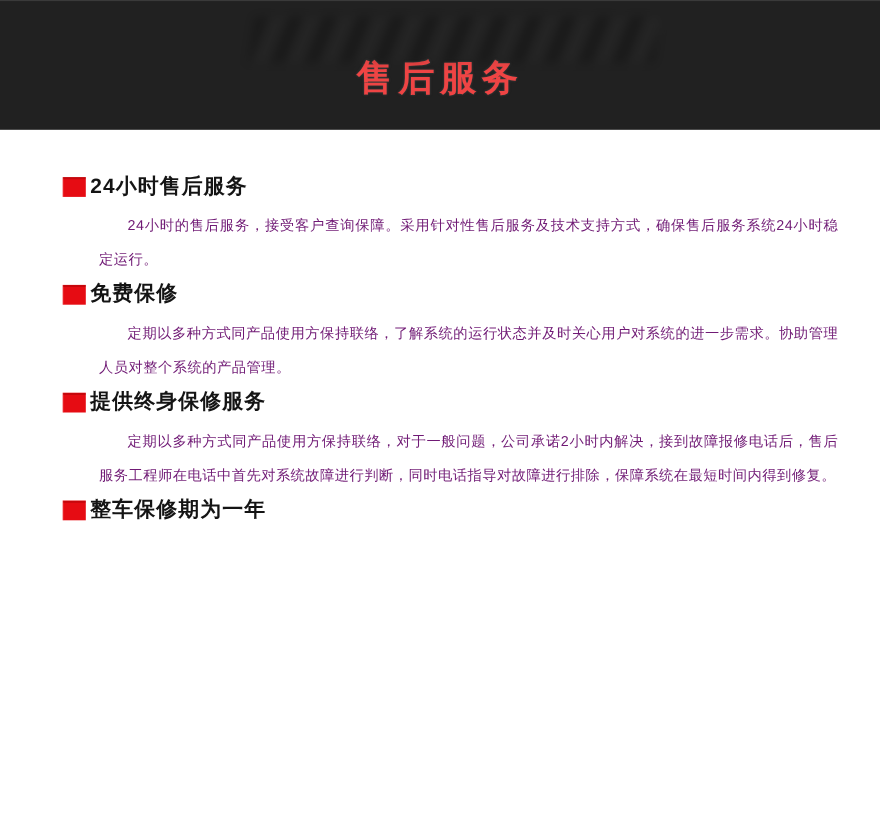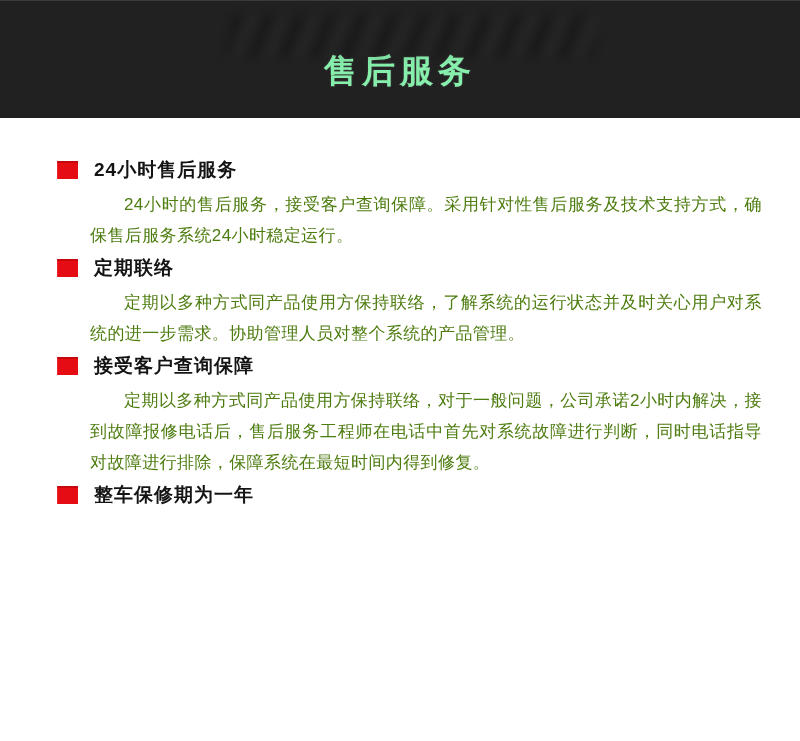--- a/index.html
+++ b/index.html
@@ -21,21 +21,21 @@
     height: 117px;
     background: #212121;
     border-top: 1px solid #3a3a3a;
     display: flex;
     align-items: center;
     justify-content: center;
     overflow: hidden;
   }
   .banner-title {
     margin: 24px 0 0 0;
-    color: #86efac;
+    color: #ef4444;
     font-size: 33px;
     font-weight: bold;
     letter-spacing: 5px;
     text-shadow: 0 0 2px rgba(110,110,110,0.55);
   }
   .watermark {
     position: absolute;
     top: 14px;
     left: 228px;
     width: 370px;
@@ -50,21 +50,21 @@
     transform: skewX(-8deg);
     pointer-events: none;
   }
   
   .content {
     padding: 38px 38px 0 57px;
   }
   .sec-head {
     display: flex;
     align-items: center;
-    gap: 16px;
+    gap: 4px;
     margin: 2px 0 7px 0;
     height: 24px;
   }
   .bullet {
     flex: 0 0 auto;
     width: 21px;
     height: 18px;
     background: #e60c13;
     box-shadow: inset 0 2px 0 rgba(140,0,0,0.35), inset 1px 0 0 rgba(255,120,120,0.25);
   }
@@ -74,23 +74,23 @@
     line-height: 24px;
     font-weight: bold;
     color: #141414;
     letter-spacing: 1px;
   }
   .sec-body {
     margin: 0 0 5px 33px;
   }
   .para {
     margin: 0 0 3px 0;
-    font-size: 17px;
+    font-size: 13px;
     line-height: 31px;
-    color: #4d7c0f;
+    color: #701a75;
     letter-spacing: 0.4px;
     text-indent: 2em;
     text-align: justify;
   }
 </style>
 </head>
 <body>
 
 <div class="page">
   <header class="banner">
@@ -104,31 +104,31 @@
       <h2 class="sec-title">24小时售后服务</h2>
     </div>
     <div class="sec-body">
           <p class="para">24小时的售后服务，接受客户查询保障。采用针对性售后服务及技术支持方式，确保售后服务系统24小时稳定运行。</p>
         </div>
   </section>
 
   <section class="sec">
     <div class="sec-head">
       <span class="bullet"></span>
-      <h2 class="sec-title">定期联络</h2>
+      <h2 class="sec-title">免费保修</h2>
     </div>
     <div class="sec-body">
           <p class="para">定期以多种方式同产品使用方保持联络，了解系统的运行状态并及时关心用户对系统的进一步需求。协助管理人员对整个系统的产品管理。</p>
         </div>
   </section>
 
   <section class="sec">
     <div class="sec-head">
       <span class="bullet"></span>
-      <h2 class="sec-title">接受客户查询保障</h2>
+      <h2 class="sec-title">提供终身保修服务</h2>
     </div>
     <div class="sec-body">
           <p class="para">定期以多种方式同产品使用方保持联络，对于一般问题，公司承诺2小时内解决，接到故障报修电话后，售后服务工程师在电话中首先对系统故障进行判断，同时电话指导对故障进行排除，保障系统在最短时间内得到修复。</p>
         </div>
   </section>
 
   <section class="sec">
     <div class="sec-head">
       <span class="bullet"></span>
       <h2 class="sec-title">整车保修期为一年</h2>

